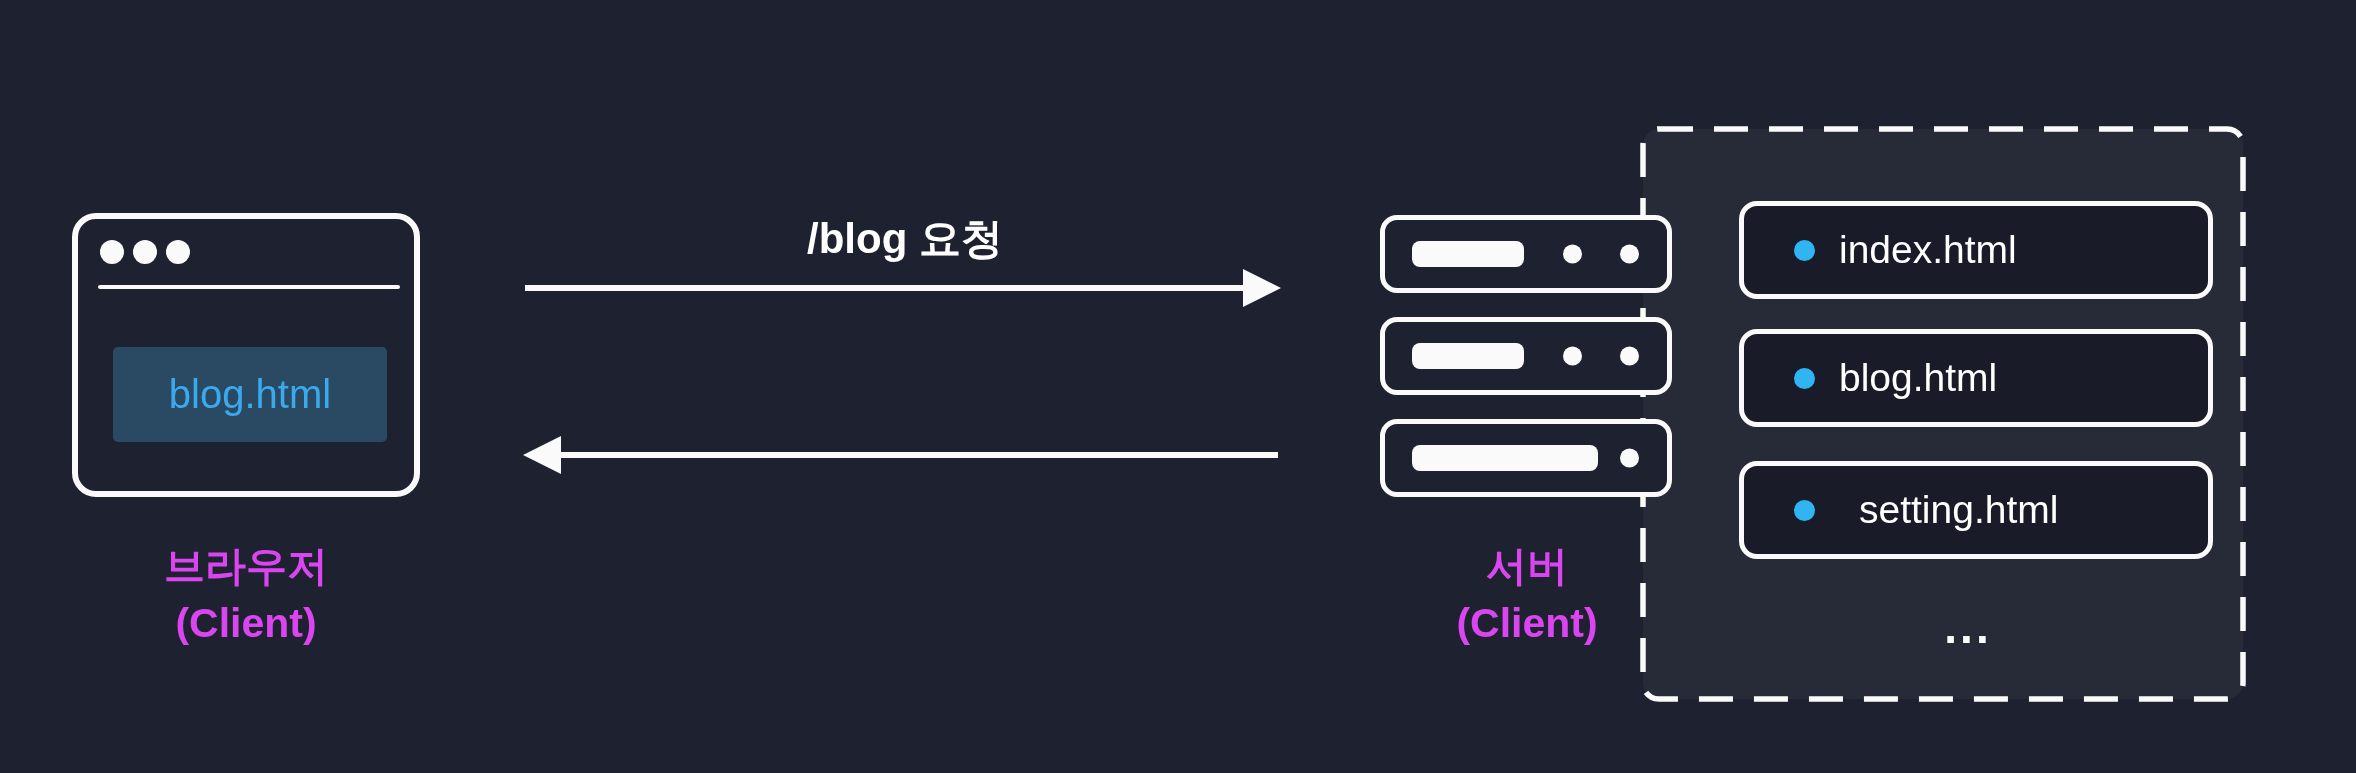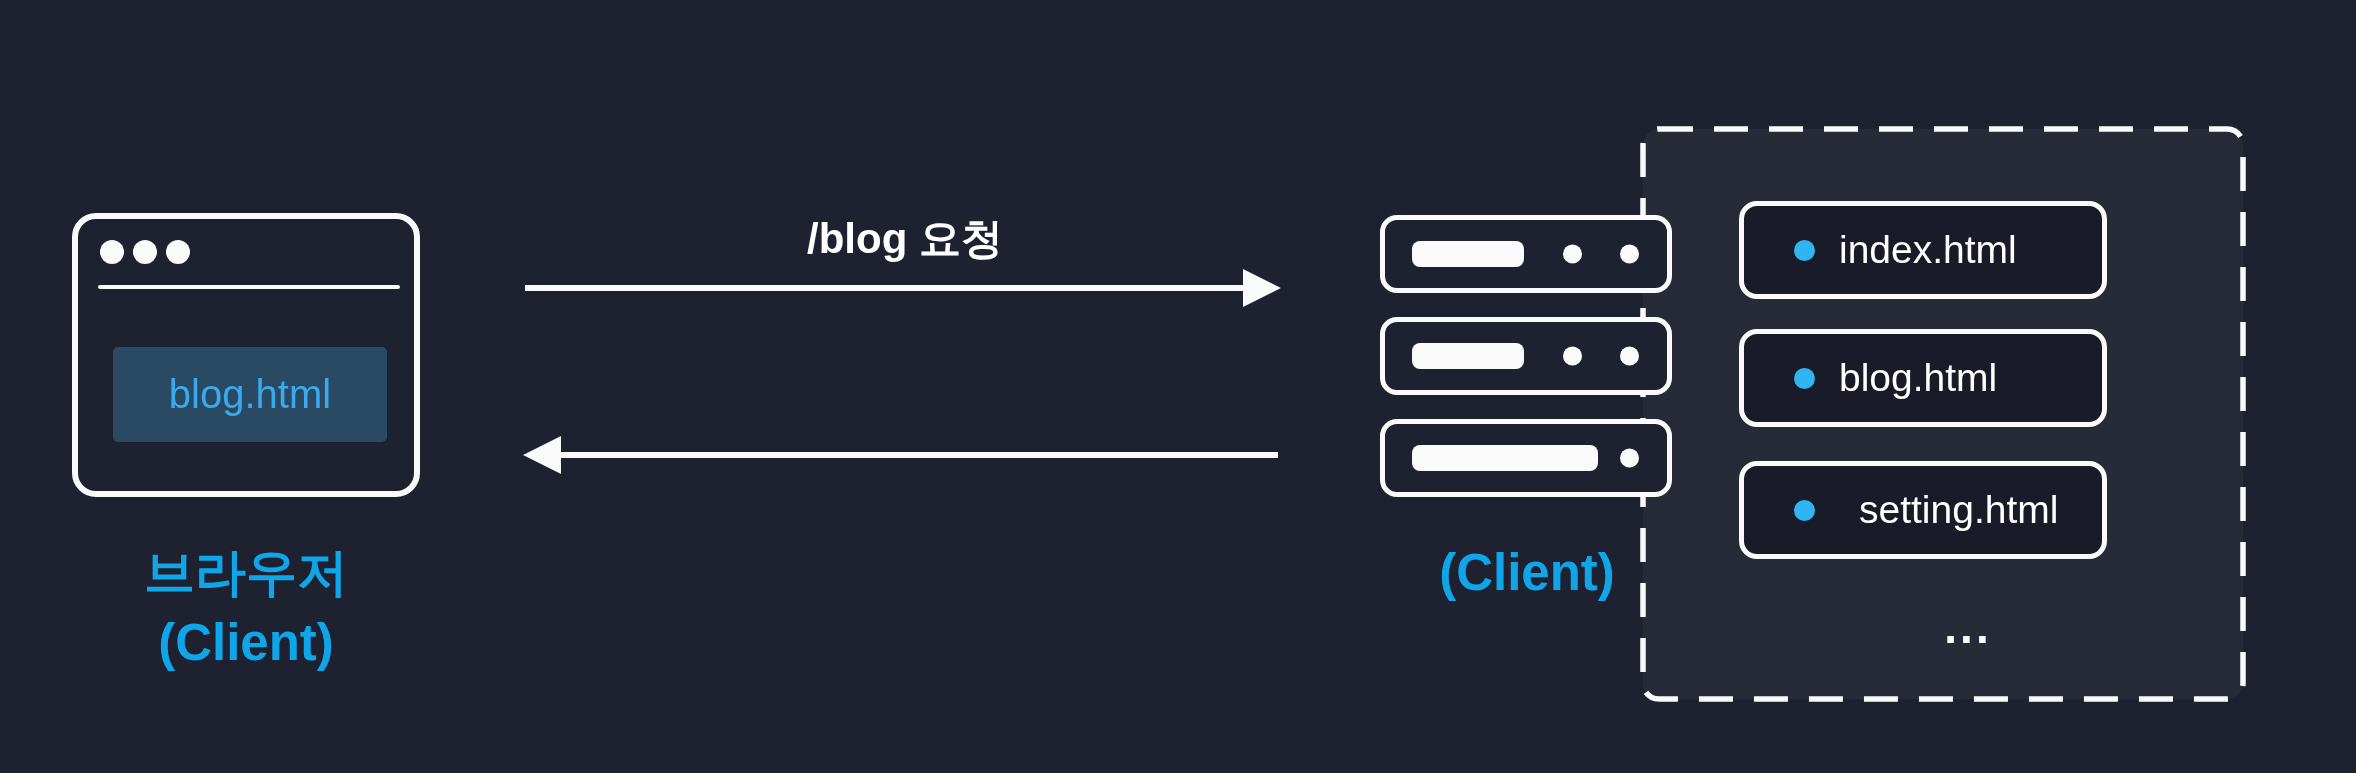--- a/index.html
+++ b/index.html
@@ -25,22 +25,22 @@
   }
   .browser-file{
     position:absolute;left:35px;top:128px;width:274px;height:95px;
     background:var(--highlight-bg,#2A4A63);border-radius:5px;
     display:flex;align-items:center;justify-content:center;
     font-size:40px;color:var(--accent-blue,#3BA9ED);
   }
 
   
   .caption{
-    position:absolute;text-align:center;color:#0ea5e9;
-    font-size:51px;font-weight:600;line-height:1.38;top:538px;
+    position:absolute;text-align:center;color:#d946ef;
+    font-size:41px;font-weight:600;line-height:1.38;top:538px;
   }
   .caption .line{display:block;}
   #browser-caption{left:41px;width:410px;}
   #server-caption{left:1322px;width:410px;}
 
   
   .arrows{position:absolute;left:0;top:0;z-index:2;}
   .flow-label{
     position:absolute;left:525px;width:760px;text-align:center;
     color:#fff;font-weight:700;font-size:42px;z-index:2;margin-top:8px;
@@ -64,21 +64,21 @@
     position:absolute;top:50%;transform:translateY(-50%);
     width:19px;height:19px;border-radius:50%;background:var(--line-white,#FAFAFA);
   }
   .server-dot.d1{left:178px;}
   .server-dot.d2{left:235px;}
 
   
   .storage-box{position:absolute;left:1640px;top:126px;z-index:1;}
 
   .file-item{
-    position:absolute;left:1739px;width:368px;height:98px;
+    position:absolute;left:1739px;width:474px;height:98px;
     border:5px solid var(--line-white,#FAFAFA);border-radius:18px;
     background:var(--file-bg,#191C28);box-sizing:border-box;
     display:flex;align-items:center;padding-left:50px;gap:24px;z-index:2;
   }
   #file-0{top:201px;} #file-1{top:329px;} #file-2{top:461px;gap:44px;}
   .file-bullet{width:21px;height:21px;border-radius:50%;background:var(--bullet-cyan,#30B4F2);flex:0 0 auto;}
   .file-name{color:#fff;font-size:39px;}
 
   .more-files{
     position:absolute;left:1739px;top:600px;width:458px;text-align:center;
@@ -135,20 +135,21 @@
       <span class="server-dot d1"></span>
       <span class="server-dot d2"></span>
     </div>
     <div class="server-unit">
       <span class="server-bar wide"></span>
       <span class="server-dot d2"></span>
     </div>
   </div>
 
   <div class="caption" id="server-caption">
+    <span class="line">서버</span>
     <span class="line">(Client)</span>
   </div>
 
   <div class="file-item" id="file-0">
     <span class="file-bullet"></span>
     <span class="file-name">index.html</span>
   </div>
   <div class="file-item" id="file-1">
     <span class="file-bullet"></span>
     <span class="file-name">blog.html</span>

